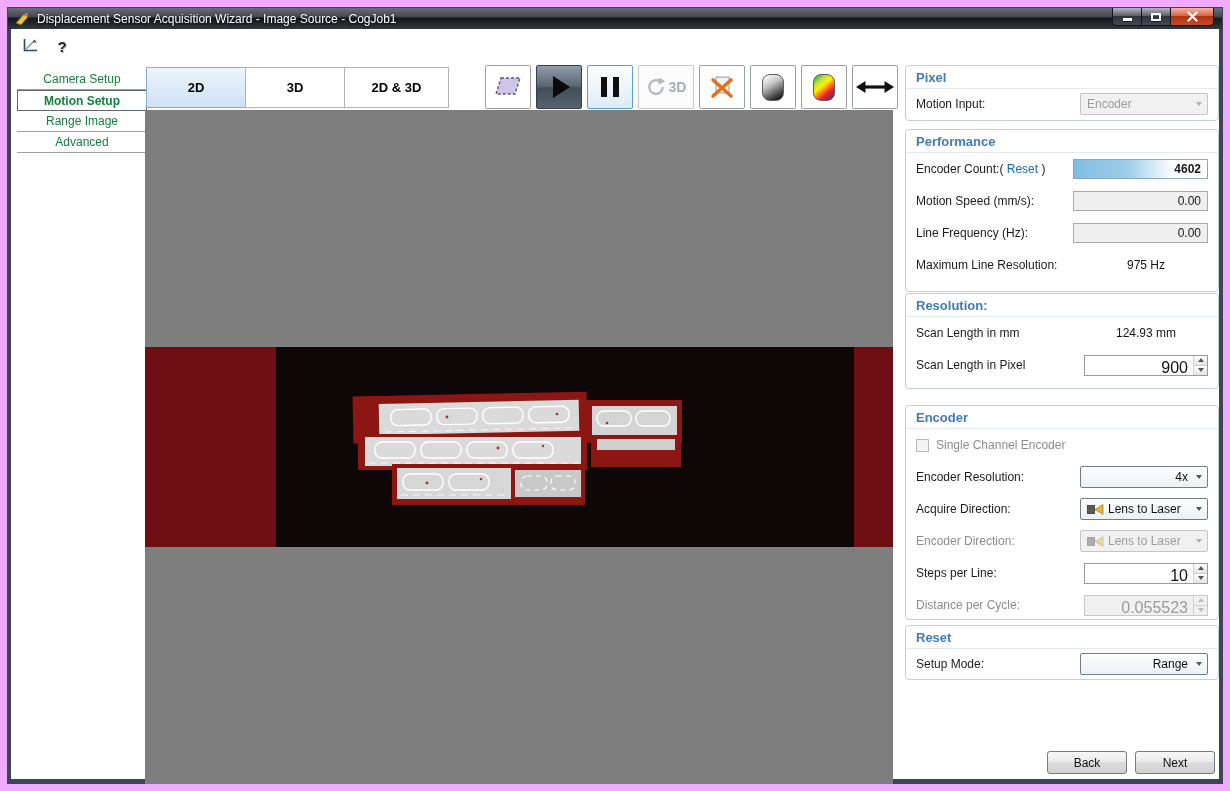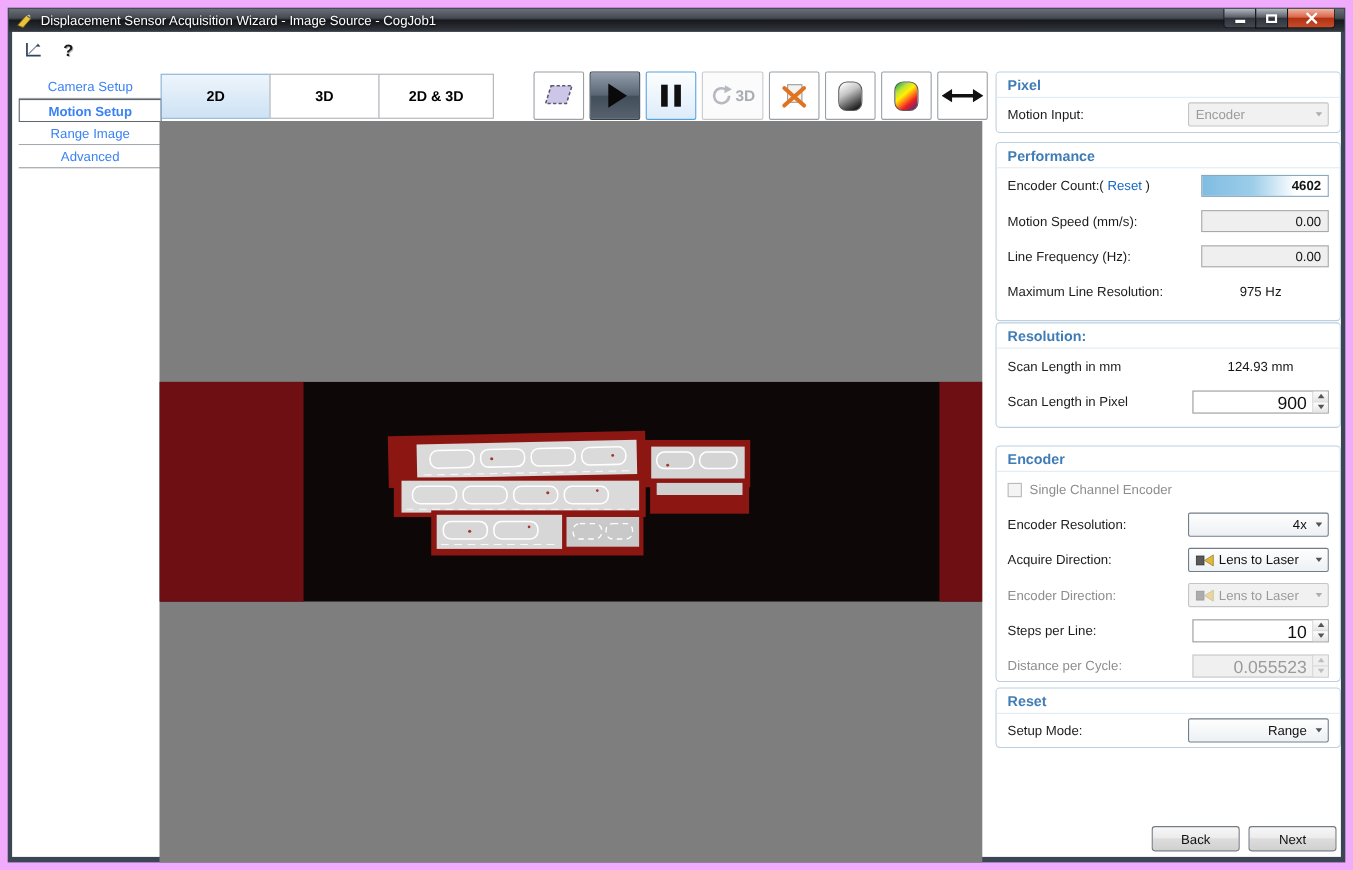--- a/index.html
+++ b/index.html
@@ -28,21 +28,21 @@
   #content { position:absolute; top:22px; left:4px; right:4px; bottom:5px; background:#fff; }
 
   
   #mini-toolbar { position:absolute; left:8px; top:6px; display:flex; gap:10px; align-items:center; }
   .mini-btn { width:22px; height:22px; display:flex; align-items:center; justify-content:center; cursor:pointer; }
   #help-glyph { font-size:15px; font-weight:bold; color:#1c1c1c; text-shadow:1px 1px 0 #bbb; }
 
   
   #sidebar { position:absolute; top:40px; left:6px; width:130px; font-size:12px; }
   .nav-item { height:21px; line-height:20px; text-align:center; border-bottom:1px solid #9aa0a6;
-          color:#3b82f6; cursor:pointer; background:#fff; }
+          color:#15803d; cursor:pointer; background:#fff; }
   .nav-item.selected { font-weight:bold; border:1px solid #5f666e; }
 
   
   .tab { position:absolute; top:38px; height:41px; background:#fff; border:1px solid #aeb3b9;
          font-size:13px; font-weight:bold; display:flex; align-items:center; justify-content:center; cursor:pointer; }
   #tab-2d   { left:135px; width:100px; background:linear-gradient(#eef5fc,#cde2f4); border-color:#84add2; }
   #tab-3d   { left:234px; width:100px; }
   #tab-2d3d { left:333px; width:105px; }
 
   
@@ -77,21 +77,21 @@
   .lbl { font-size:12px; color:#1c1c1c; white-space:nowrap; }
   .lbl.dim { color:#8d8d8d; }
   .reset-link { color:#1668c4; cursor:pointer; }
 
   #grp-type { top:36px;  height:56px; }
   #grp-perf { top:100px; height:163px; }
   #grp-res  { top:264px; height:96px; }
   #grp-enc  { top:376px; height:215px; }
   #grp-img  { top:596px; height:55px; }
 
-  .txtfield { width:116px; height:20px; border:1px solid #a9a9a9; background:#efefef;
+  .txtfield { width:135px; height:20px; border:1px solid #a9a9a9; background:#efefef;
           font-size:12px; line-height:18px; text-align:right; padding:0 6px; color:#151515; }
   .txtfield.count { font-weight:bold; border-color:#89a7bd;
           background:linear-gradient(90deg,#7fbde2 0%,#9ccde9 40%,#cfe7f5 58%,#fdfeff 74%,#ffffff 100%); }
   .static-val { width:124px; text-align:center; font-size:12px; color:#151515; }
 
   .spinbox { width:124px; height:21px; border:1px solid #9a9a9a; background:#fff; display:flex; }
   .spinbox .sval { flex:1; font-size:16px; text-align:right; padding:3px 5px 0 0; color:#111; }
   .spinbox .sbtns { width:14px; display:flex; flex-direction:column; border-left:1px solid #d0d0d0; }
   .sb { flex:1; display:flex; align-items:center; justify-content:center; cursor:pointer;
         background:linear-gradient(#fdfdfd,#e4e4e4); }

